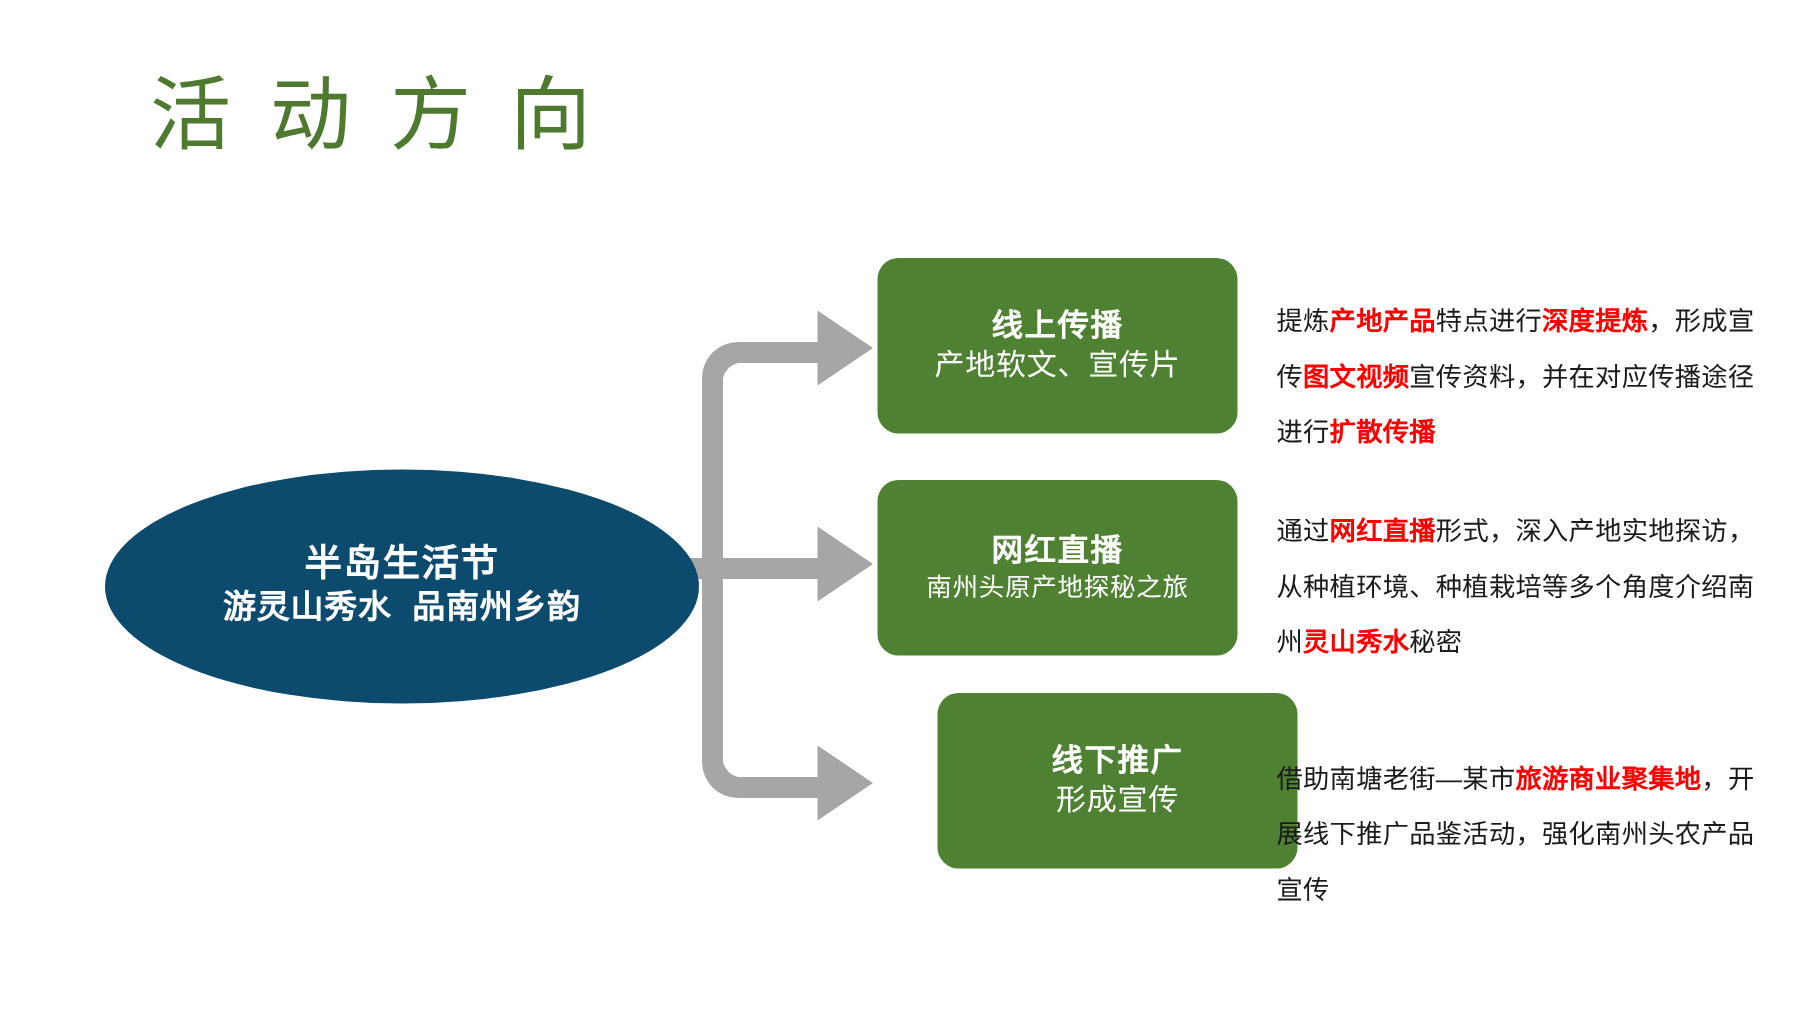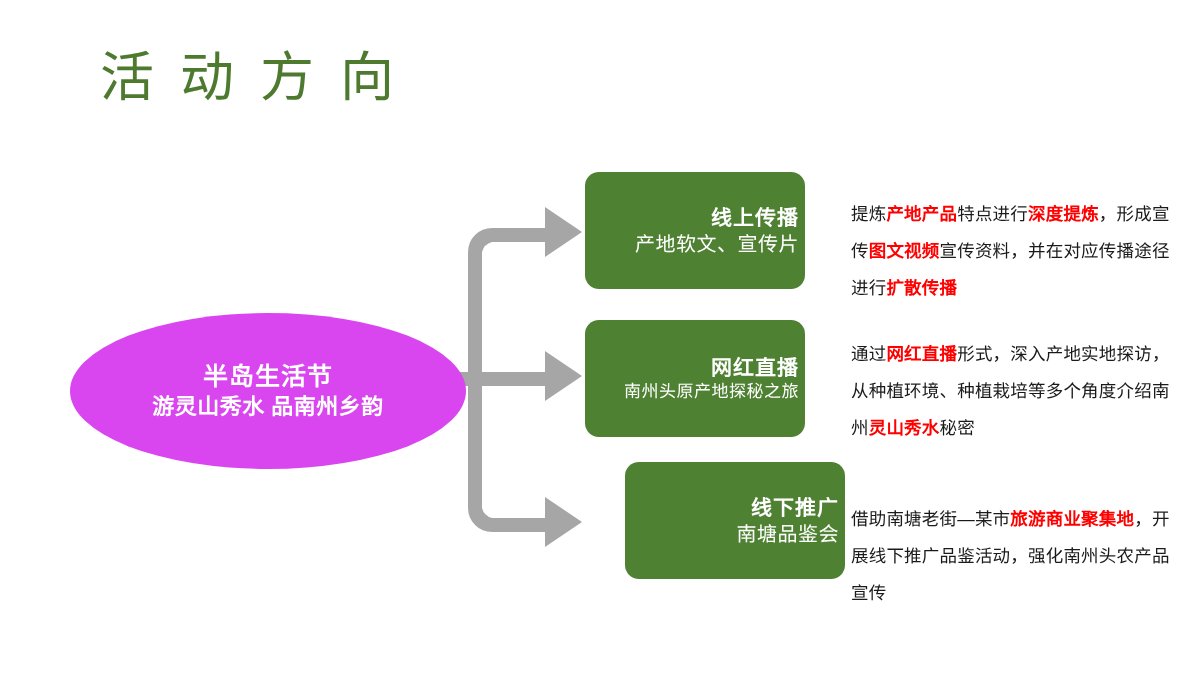--- a/index.html
+++ b/index.html
@@ -33,64 +33,65 @@
     white-space: nowrap;
   }
 
   
   .hub {
     position: absolute;
     left: 70px;
     top: 313px;
     width: 396px;
     height: 156px;
-    background: #d946ef;
+    background: #0c4a6e;
     border-radius: 50%;
     display: flex;
     flex-direction: column;
     align-items: center;
     justify-content: center;
     color: #ffffff;
     text-align: center;
     box-sizing: border-box;
   }
   .hub-line1 {
     font-size: 25px;
     font-weight: bold;
     line-height: 1.25;
     letter-spacing: 1px;
   }
   .hub-line2 {
     font-size: 22px;
     font-weight: bold;
     line-height: 1.35;
     letter-spacing: 0.5px;
+    font-family: Liberation Mono, monospace;
   }
 
   
   .connectors {
     position: absolute;
     left: 0;
     top: 0;
     width: 1200px;
     height: 675px;
     pointer-events: none;
   }
 
   
   .node {
     position: absolute;
     left: 585px;
-    width: 220px;
+    width: 240px;
     height: 117px;
     background: #4F8133;
     border-radius: 14px;
     display: flex;
     flex-direction: column;
-    align-items: flex-end;
+    align-items: center;
     justify-content: center;
     color: #ffffff;
     text-align: center;
     box-sizing: border-box;
     padding: 0 6px;
   }
   .node-1 { top: 172px; }
   .node-2 { top: 320px; }
   .node-3 { top: 462px; margin-left: 40px; }
 
@@ -190,21 +191,21 @@
     <div class="node-sub">产地软文、宣传片</div>
   </div>
 
   <div class="node node-2">
     <div class="node-title">网红直播</div>
     <div class="node-sub small">南州头原产地探秘之旅</div>
   </div>
 
   <div class="node node-3">
     <div class="node-title">线下推广</div>
-    <div class="node-sub">南塘品鉴会</div>
+    <div class="node-sub">形成宣传</div>
   </div>
 
   <div class="desc desc-2"><span>通过</span><b>网红直播</b><span>形式，深入产地实地探访，从种植环境、种植栽培等多个角度介绍南州</span><b>灵山秀水</b><span>秘密</span></div>
 
   <div class="desc desc-1"><span>提炼</span><b>产地产品</b><span>特点进行</span><b>深度提炼</b><span>，形成宣传</span><b>图文视频</b><span>宣传资料，并在对应传播途径进行</span><b>扩散传播</b></div>
 
   <div class="desc desc-3"><span>借助南塘老街—某市</span><b>旅游商业聚集地</b><span>，开展线下推广品鉴活动，强化南州头农产品宣传</span></div>
 
 </div>
 

